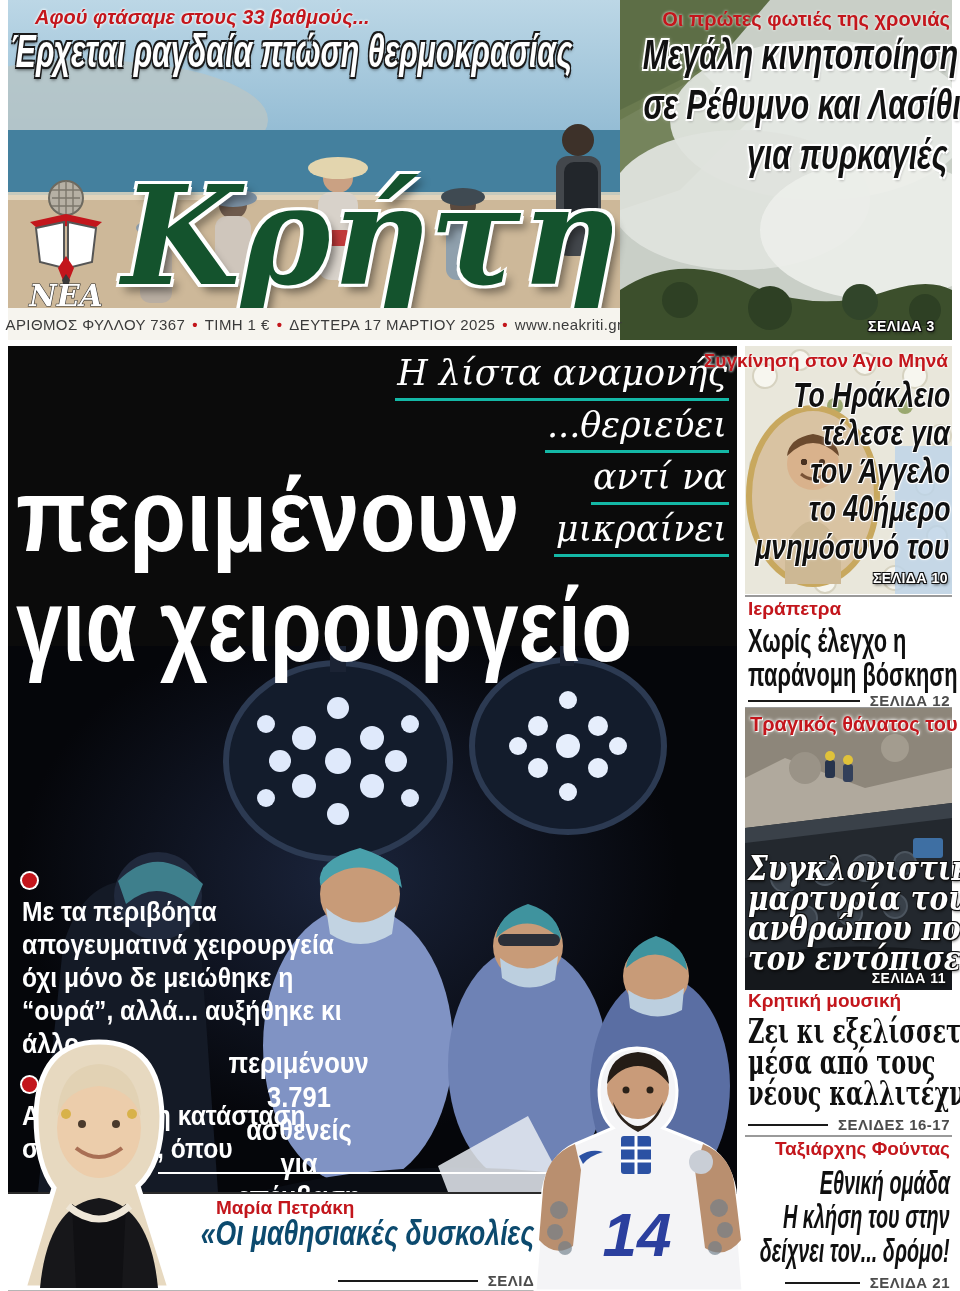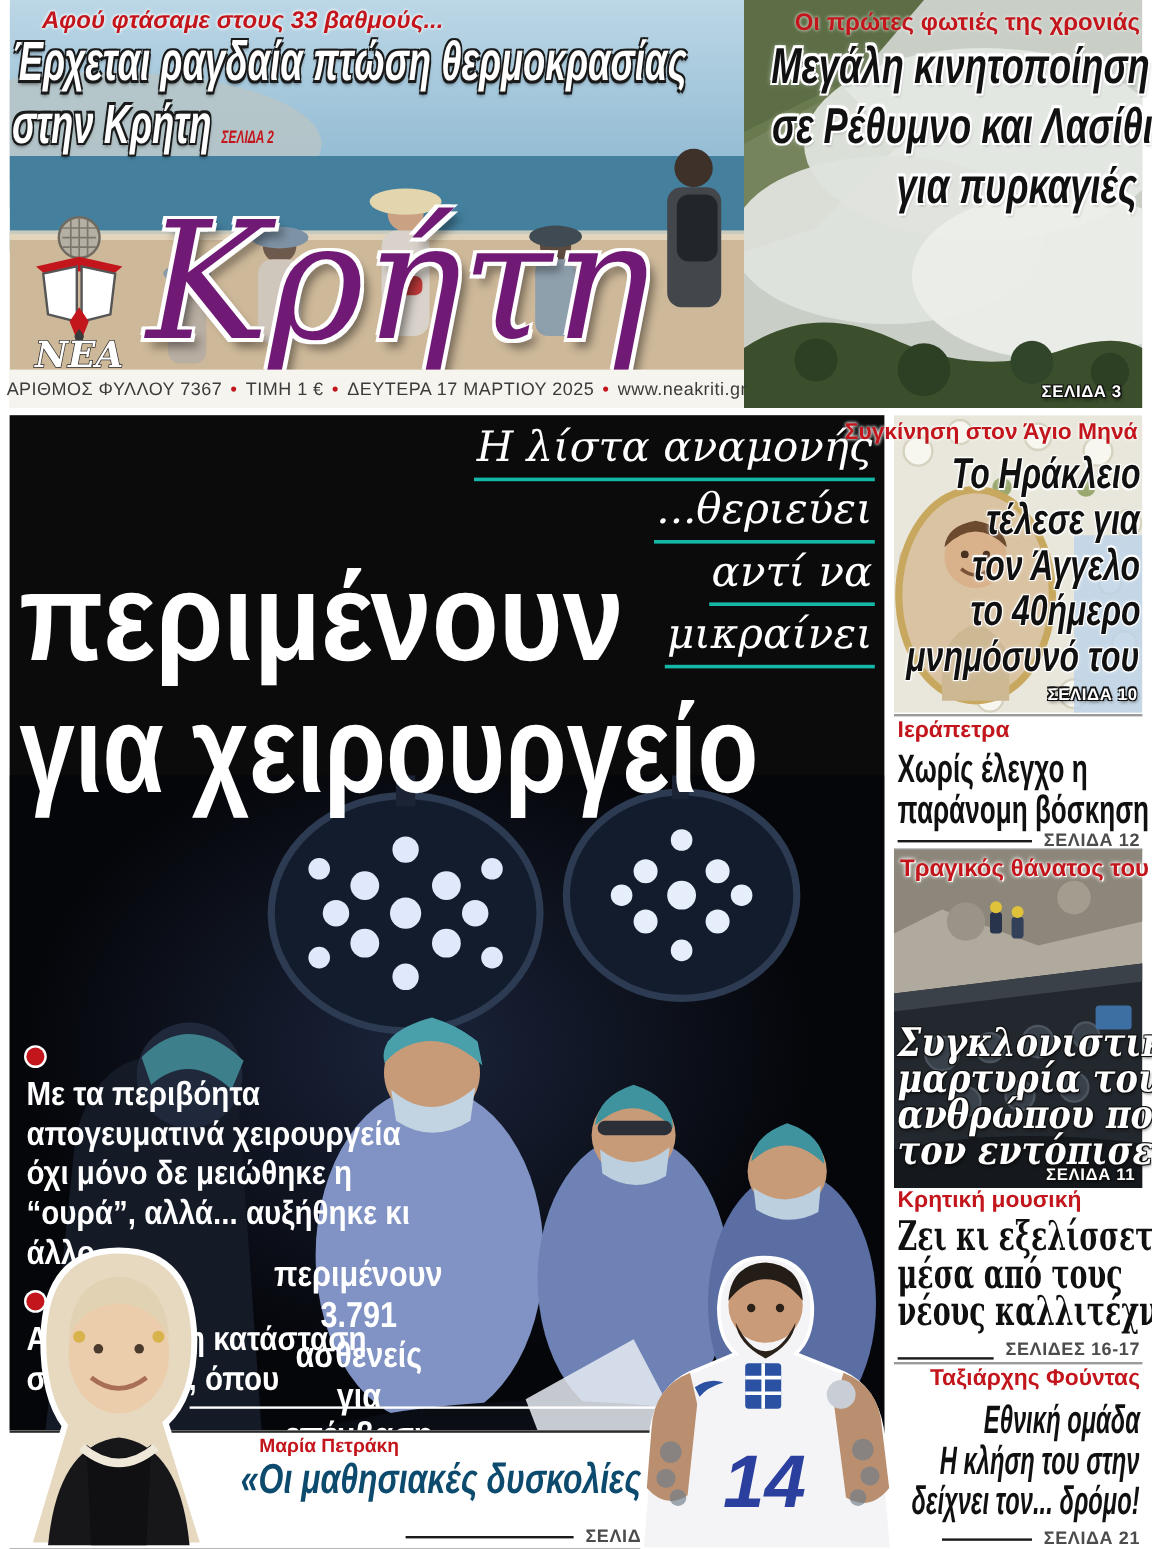--- a/index.html
+++ b/index.html
@@ -1,38 +1,38 @@
 <!DOCTYPE html>
 <html><head>
 <meta charset="utf-8">
 <style>
   html,body{margin:0;padding:0;background:#e8e8e8;}
   #page{position:relative;width:960px;height:1291px;background:#fff;overflow:hidden;
         font-family:"Liberation Sans",sans-serif;margin:0 auto;}
   .abs{position:absolute;}
   .red{color:#c3161c;}
-  .kicker{font-weight:bold;font-size:16px;color:#c3161c;}
+  .kicker{font-weight:bold;font-size:19px;color:#c3161c;}
   .sxl{display:inline-block;}
   .edge-dark{text-shadow:-2px -2px 0 #1a1a1a,2px -2px 0 #1a1a1a,-2px 2px 0 #1a1a1a,2px 2px 0 #1a1a1a,0 3px 4px rgba(0,0,0,.55);}
   .edge-dark-sm{text-shadow:-1px -1px 0 #111,1px -1px 0 #111,-1px 1px 0 #111,1px 1px 0 #111,1px 2px 3px rgba(0,0,0,.6);}
   .glow-white{text-shadow:-2px -2px 0 #fff,2px -2px 0 #fff,-2px 2px 0 #fff,2px 2px 0 #fff,0 0 6px #fff,2px 3px 3px rgba(0,0,0,.25);}
   .glow-white-sm{text-shadow:-1px -1px 0 #fff,1px -1px 0 #fff,-1px 1px 0 #fff,1px 1px 0 #fff,0 0 4px #fff;}
   
   #beach-photo{left:8px;top:0;width:612px;height:340px;}
   #fire-photo{left:620px;top:0;width:332px;height:340px;}
   #tl-kicker{left:35px;top:6px;font-size:20px;font-weight:bold;font-style:italic;color:#c3161c;text-shadow:0 0 3px #fff,0 0 3px #fff;}
   .tl-line{left:10px;color:#fff;font-size:46px;font-weight:bold;font-style:italic;line-height:1;white-space:nowrap;}
   .tl-line .sxl{transform:scaleX(.66);transform-origin:left center;}
   #tr-kicker{left:560px;top:8px;width:390px;text-align:right;font-size:20px;font-weight:bold;color:#c3161c;text-shadow:0 0 3px #fff;}
   #tr-lines{left:520px;top:30px;width:428px;text-align:right;color:#111;font-weight:bold;font-style:italic;font-size:42px;line-height:50px;white-space:nowrap;}
   #tr-lines .sxl{transform:scaleX(.72);transform-origin:right center;}
   .pageref-overlay{font-size:14px;font-weight:bold;color:#fff;letter-spacing:.5px;}
   
   #masthead-title{left:122px;top:168px;font-family:"DejaVu Serif","Liberation Serif",serif;
-     font-weight:normal;font-style:italic;font-size:136px;line-height:1;color:#701a75;white-space:nowrap;
+     font-weight:bold;font-style:italic;font-size:136px;line-height:1;color:#14532d;white-space:nowrap;
      text-shadow:-3px -3px 0 #fff,3px -3px 0 #fff,-3px 3px 0 #fff,3px 3px 0 #fff,6px 7px 8px rgba(0,0,0,.45);}
   #issue-strip{left:8px;top:308px;width:612px;height:32px;background:#f6f4ee;display:flex;align-items:center;justify-content:center;
      font-size:15px;color:#3b3b3b;letter-spacing:.4px;white-space:nowrap;}
   #issue-strip .dot{color:#c3161c;font-weight:bold;margin:0 7px;}
   
   #main-box{left:8px;top:346px;width:729px;height:846px;background:#0b0b0b;}
   #big-number{left:16px;top:0px;font-size:124px;font-weight:bold;line-height:1;color:#c3161c;
      -webkit-text-stroke:4px #fff;text-shadow:5px 6px 8px rgba(0,0,0,.7);}
   #big-number .sxl{transform:scaleX(.92);transform-origin:left top;}
   #wait-col{right:8px;top:10px;width:372px;text-align:right;}
@@ -128,21 +128,20 @@
     <ellipse cx="260" cy="230" rx="120" ry="70" fill="#eceeea" opacity=".9"></ellipse>
     <path d="M0,290 Q60,250 130,285 Q200,315 270,290 Q310,278 332,290 L332,340 L0,340 Z" fill="#3c4f2c"></path>
     <circle cx="60" cy="300" r="18" fill="#2e4024"></circle>
       <circle cx="150" cy="308" r="22" fill="#2e4024"></circle>
     <circle cx="240" cy="302" r="18" fill="#31452a"></circle>
       <circle cx="305" cy="310" r="16" fill="#2e4024"></circle>
   </svg>
 
   <div id="tl-kicker" class="abs">Αφού φτάσαμε στους 33 βαθμούς...</div>
   <div class="abs tl-line" style="top:28px;"><span class="sxl edge-dark">Έρχεται ραγδαία πτώση θερμοκρασίας</span></div>
-  <div class="abs tl-line" style="top:80px;"><span class="sxl edge-dark"><span>στην Κρήτη</span>&nbsp;<span class="red" style="font-size:15px;-webkit-text-stroke:0;text-shadow:none;">ΣΕΛΙΔΑ 2</span></span></div>
 
   <div id="tr-kicker" class="abs">Οι πρώτες φωτιές της χρονιάς</div>
   <div id="tr-lines" class="abs">
     <div><span class="sxl glow-white">Μεγάλη κινητοποίηση</span></div>
     <div><span class="sxl glow-white">σε Ρέθυμνο και Λασίθι</span></div>
     <div><span class="sxl glow-white">για πυρκαγιές</span></div>
   </div>
   <div class="abs pageref-overlay edge-dark-sm" style="left:868px;top:318px;">ΣΕΛΙΔΑ 3</div>
 
   <svg class="abs" style="left:10px;top:176px;" width="112" height="134" viewBox="0 0 112 134">
@@ -351,21 +350,21 @@
       <div class="abs pageref-overlay edge-dark-sm" style="right:6px;top:262px;">ΣΕΛΙΔΑ 11</div>
     </div>
 
     <div class="sb-item" style="top:644px;height:144px;">
       <div class="sb-kicker" style="top:0;left:3px;">Κρητική μουσική</div>
       <div id="sb4-lines" class="sb-lines-l" style="font-weight:bold;">
         <div><span class="sxl">Ζει κι εξελίσσεται</span></div>
         <div><span class="sxl">μέσα από τους</span></div>
         <div><span class="sxl">νέους καλλιτέχνες</span></div>
       </div>
-      <div class="abs refrow refrow-dark" style="left:3px;right:2px;top:126px;align-items:flex-end;">
+      <div class="abs refrow refrow-dark" style="left:3px;right:2px;top:126px;">
         <div class="rline"></div>
         <div class="rlabel">ΣΕΛΙΔΕΣ 16-17</div>
       </div>
     </div>
     <div class="sb-div" style="top:789px;"></div>
 
     <div class="sb-item" style="top:792px;height:117px;">
       <div class="sb-kicker" style="top:0;right:2px;">Ταξιάρχης Φούντας</div>
       <div id="sb5-lines" class="sb-lines-r">
         <div><span class="sxl">Εθνική ομάδα</span></div>

